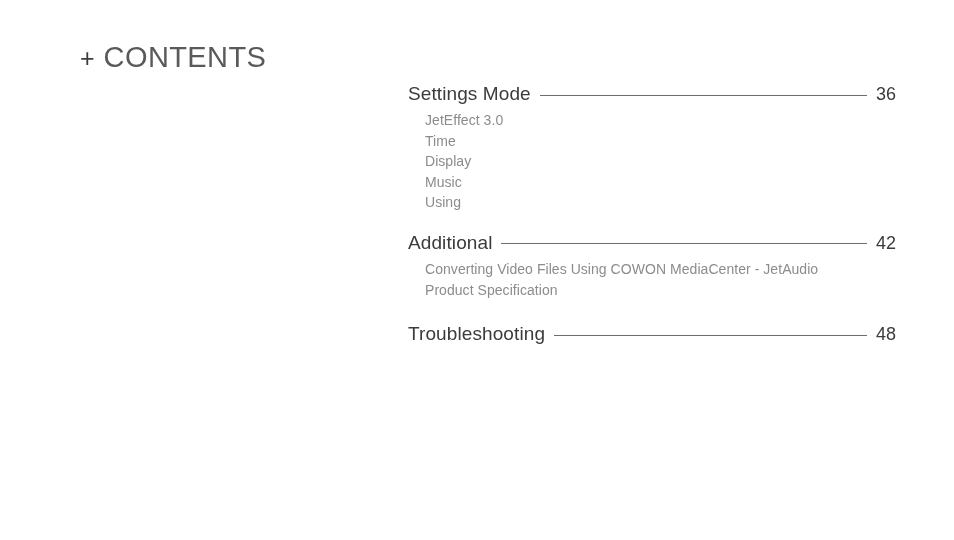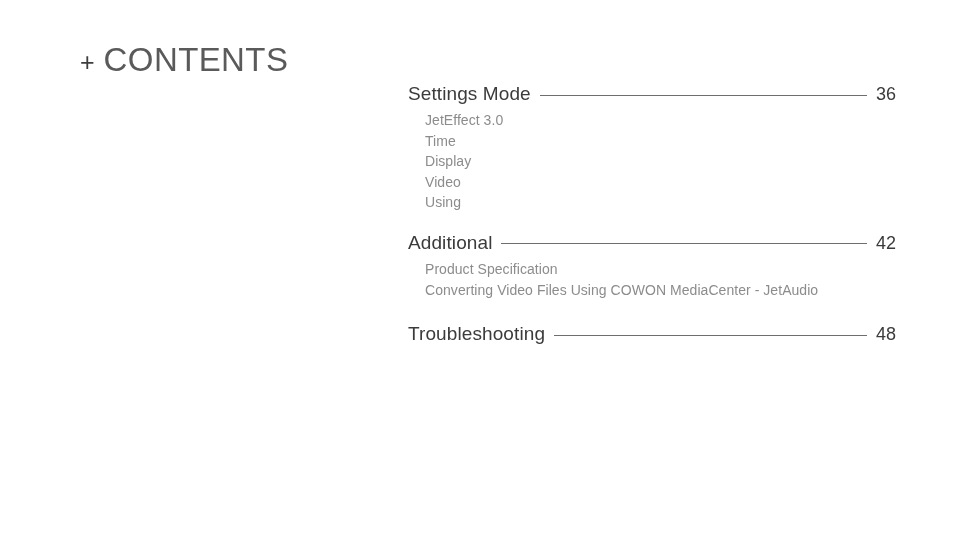--- a/index.html
+++ b/index.html
@@ -26,21 +26,21 @@
     gap: 9px;
     white-space: nowrap;
   }
   .plus-mark {
     font-size: 25px;
     line-height: 1;
     color: #3d3d3d;
     font-weight: 400;
   }
   .page-title {
-    font-size: 33px;
+    font-size: 29px;
     line-height: 1;
     letter-spacing: 0.4px;
     color: #5a5a5a;
     font-weight: 400;
   }
 
   
   .toc {
     position: absolute;
     left: 408px;
@@ -117,34 +117,34 @@
   <div class="toc-section">
     <div class="section-row">
       <span class="section-title">Settings Mode</span>
       <span class="leader"></span>
       <span class="page-num">36</span>
     </div>
     <ul class="sub-list">
       <li class="sub-item">JetEffect 3.0</li>
       <li class="sub-item">Time</li>
       <li class="sub-item">Display</li>
-      <li class="sub-item">Video</li>
+      <li class="sub-item">Music</li>
       <li class="sub-item">Using</li>
     </ul>
   </div>
 
   <div class="toc-section">
     <div class="section-row">
       <span class="section-title">Additional</span>
       <span class="leader"></span>
       <span class="page-num">42</span>
     </div>
     <ul class="sub-list">
+      <li class="sub-item">Converting Video Files Using COWON MediaCenter - JetAudio</li>
       <li class="sub-item">Product Specification</li>
-      <li class="sub-item">Converting Video Files Using COWON MediaCenter - JetAudio</li>
     </ul>
   </div>
 
   <div class="toc-section last">
     <div class="section-spacer-top"></div>
     <div class="section-row">
       <span class="section-title">Troubleshooting</span>
       <span class="leader"></span>
       <span class="page-num">48</span>
     </div>

